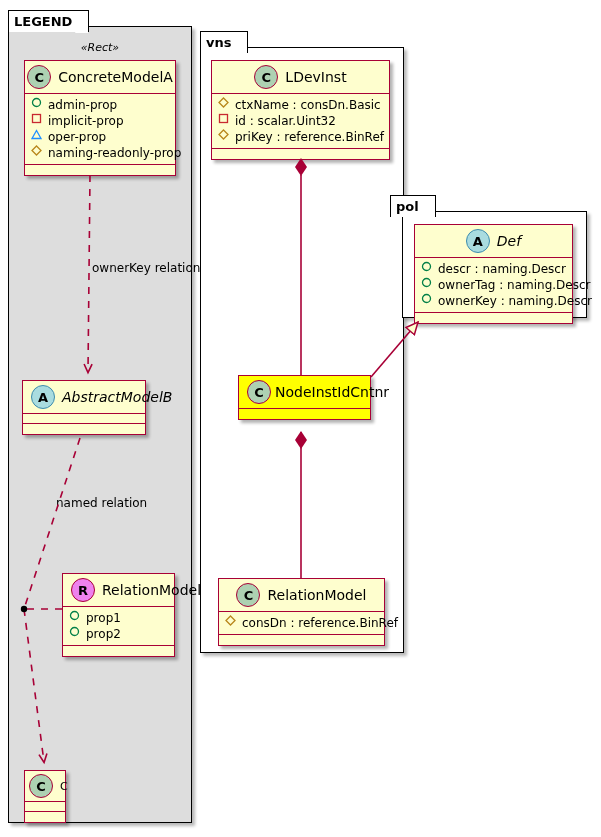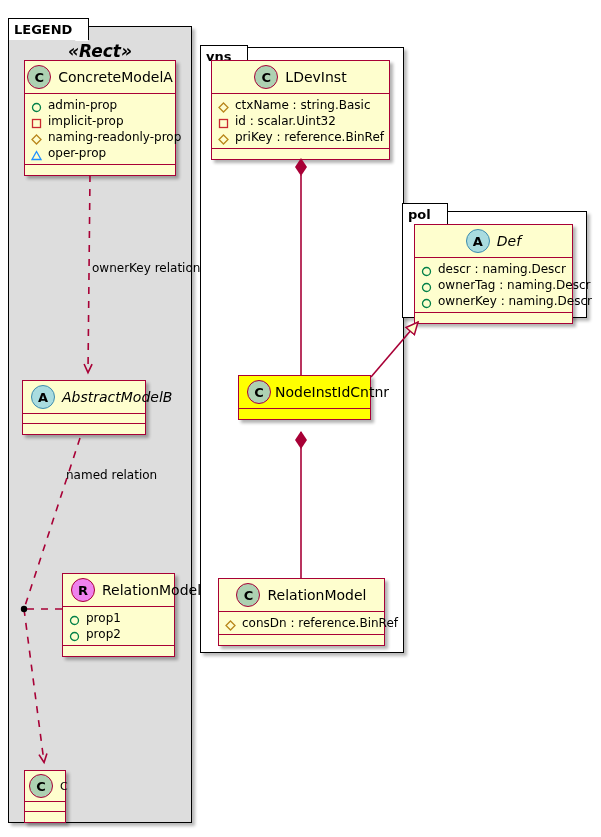--- a/index.html
+++ b/index.html
@@ -30,21 +30,20 @@
     box-sizing: border-box;
     border: 1.5px solid #000000;
     border-bottom: none;
     background: #ffffff;
     font-size: 13px;
     font-weight: bold;
     color: #000000;
     line-height: 1;
     padding: 4px 16px 4px 5px;
     white-space: nowrap;
-    margin-top: 8px;
   }
   .pkg-tab::after {
     content: "";
     position: absolute;
     right: 0;
     top: 0;
     width: 0;
     height: 0;
     border-style: solid;
     border-width: 0 0 22px 13px;
@@ -53,23 +52,23 @@
   .pkg-legend {
     background: #dddddd;
   }
   .pkg-white {
     background: #ffffff;
   }
 
   
   .stereo {
     position: absolute;
-    font-size: 17px;
+    font-size: 11px;
     font-style: italic;
-    font-weight: bold;
+    font-weight: normal;
     color: #000000;
     text-align: center;
   }
 
   
   .cls {
     position: absolute;
     box-sizing: border-box;
     border: 1.5px solid #A80036;
     background: #FEFECE;
@@ -100,21 +99,21 @@
     padding: 3px 5px 3px 6px;
   }
   .cls-body.empty { height: 10px; padding: 0; }
   .cls-foot {
     box-sizing: border-box;
     height: 10px;
   }
 
   .attr {
     display: flex;
-    align-items: flex-end;
+    align-items: flex-start;
     gap: 6px;
     font-size: 12px;
     color: #000000;
     line-height: 16px;
     white-space: nowrap;
   }
 
   
   .badge {
     width: 22px; height: 22px;
@@ -181,32 +180,32 @@
         <span class="mark">
             <svg width="11" height="11" viewBox="0 0 11 11">
               <rect x="1.5" y="1.5" width="8" height="8" fill="none" stroke="#C82930" stroke-width="1.3"></rect>
             </svg>
           </span>
         <span>implicit-prop</span>
       </div>
       <div class="attr">
         <span class="mark">
             <svg width="11" height="11" viewBox="0 0 11 11">
+              <polygon points="5.5,1.5 10,9.5 1,9.5" fill="none" stroke="#1E90FF" stroke-width="1.3"></polygon>
+            </svg>
+          </span>
+        <span>oper-prop</span>
+      </div>
+      <div class="attr">
+        <span class="mark">
+            <svg width="11" height="11" viewBox="0 0 11 11">
               <polygon points="5.5,1 10,5.5 5.5,10 1,5.5" fill="none" stroke="#B8861B" stroke-width="1.3"></polygon>
             </svg>
           </span>
         <span>naming-readonly-prop</span>
-      </div>
-      <div class="attr">
-        <span class="mark">
-            <svg width="11" height="11" viewBox="0 0 11 11">
-              <polygon points="5.5,1.5 10,9.5 1,9.5" fill="none" stroke="#1E90FF" stroke-width="1.3"></polygon>
-            </svg>
-          </span>
-        <span>oper-prop</span>
       </div>
     </div>
     <div class="cls-foot"></div>
   </div>
 
   <div class="cls" style="left:22px; top:380px; width:124px;">
     <div class="cls-head" style="justify-content:flex-start;">
       <span class="badge badge-A">A</span>
       <span class="cls-title italic">AbstractModelB</span>
     </div>
@@ -243,40 +242,40 @@
   <div class="cls" style="left:24px; top:770px; width:42px;">
     <div class="cls-head" style="justify-content:flex-start; padding:3px 4px;">
       <span class="badge badge-C">C</span>
       <span class="cls-title" style="font-size:11px;">C</span>
     </div>
     <div class="cls-body empty"></div>
     <div class="cls-foot"></div>
   </div>
 
   <div class="edge-label" style="left:92px; top:261px;">ownerKey relation</div>
-  <div class="edge-label" style="left:56px; top:468px;margin-left:10px;">named relation</div>
+  <div class="edge-label" style="left:56px; top:496px;">named relation</div>
 
   <div class="pkg pkg-white" style="left:200px; top:47px; width:204px; height:606px;"></div>
-  <div class="pkg-tab" style="left:200px; top:37px;">
+  <div class="pkg-tab" style="left:200px; top:31px;">
     <span>vns</span>
   </div>
 
   <div class="cls" style="left:211px; top:60px; width:179px;">
     <div class="cls-head">
       <span class="badge badge-C">C</span>
       <span class="cls-title">LDevInst</span>
     </div>
     <div class="cls-body">
       <div class="attr">
         <span class="mark">
             <svg width="11" height="11" viewBox="0 0 11 11">
               <polygon points="5.5,1 10,5.5 5.5,10 1,5.5" fill="none" stroke="#B8861B" stroke-width="1.3"></polygon>
             </svg>
           </span>
-        <span>ctxName : string.Basic</span>
+        <span>ctxName : consDn.Basic</span>
       </div>
       <div class="attr">
         <span class="mark">
             <svg width="11" height="11" viewBox="0 0 11 11">
               <rect x="1.5" y="1.5" width="8" height="8" fill="none" stroke="#C82930" stroke-width="1.3"></rect>
             </svg>
           </span>
         <span>id : scalar.Uint32</span>
       </div>
       <div class="attr">
@@ -311,21 +310,21 @@
               <polygon points="5.5,1 10,5.5 5.5,10 1,5.5" fill="none" stroke="#B8861B" stroke-width="1.3"></polygon>
             </svg>
           </span>
         <span>consDn : reference.BinRef</span>
       </div>
     </div>
     <div class="cls-foot"></div>
   </div>
 
   <div class="pkg pkg-white" style="left:402px; top:211px; width:185px; height:107px;"></div>
-  <div class="pkg-tab" style="left:402px; top:195px;">
+  <div class="pkg-tab" style="left:390px; top:195px;">
     <span>pol</span>
   </div>
 
   <div class="cls" style="left:414px; top:224px; width:159px;">
     <div class="cls-head">
       <span class="badge badge-A">A</span>
       <span class="cls-title italic">Def</span>
     </div>
     <div class="cls-body">
       <div class="attr">

